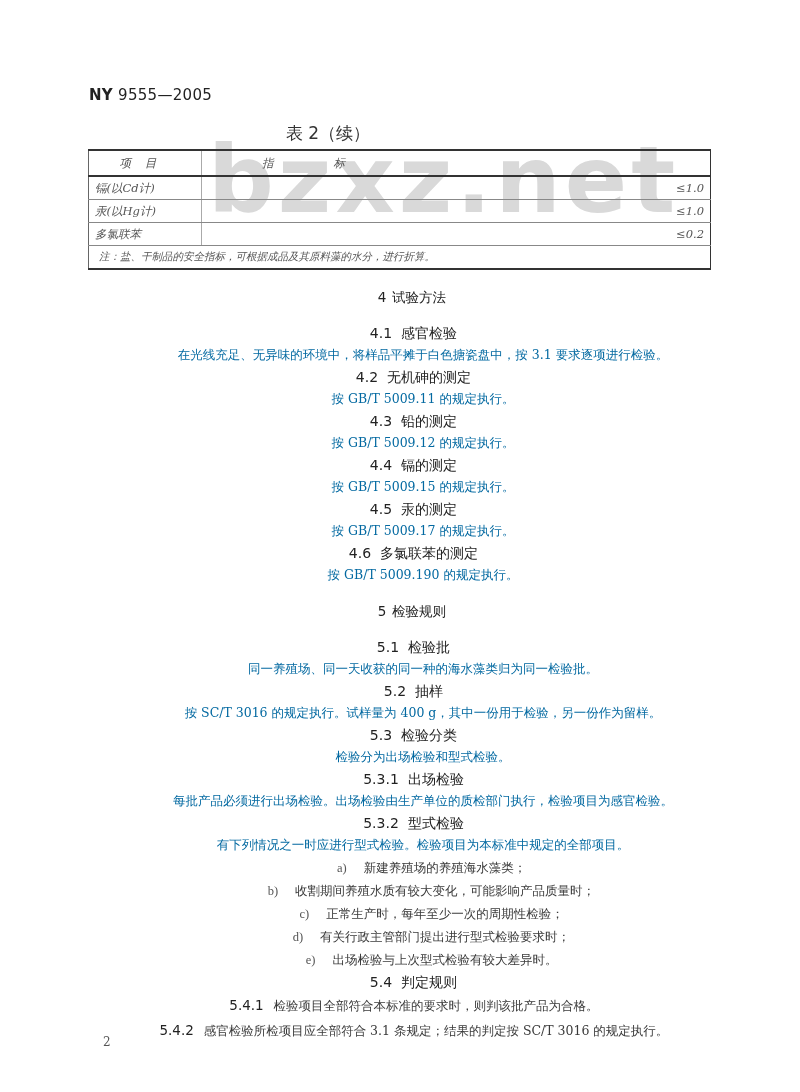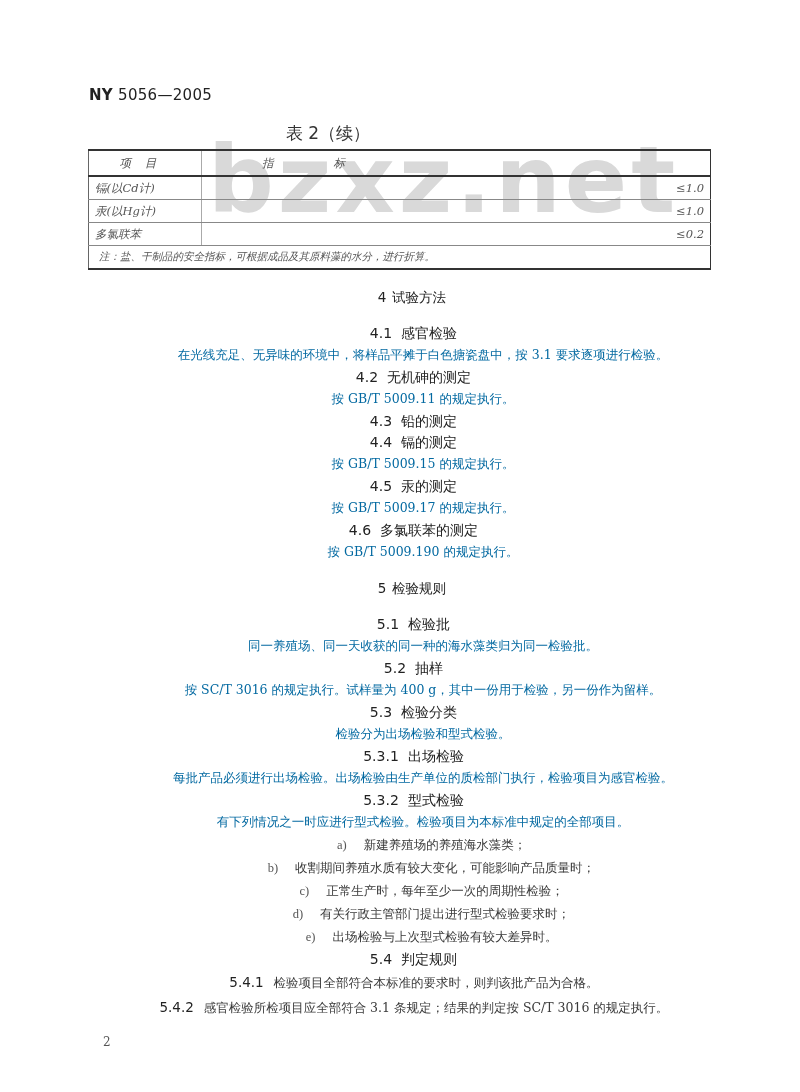--- a/index.html
+++ b/index.html
@@ -59,21 +59,21 @@
     font-size: 13.5px; color: #222;
   }
   .sec-gap { height: 14px; }
   .page-num { position: absolute; left: 103px; top: 1035px; font-size: 12px; color: #555; }
 </style>
 </head>
 <body>
 
 <div class="std-code">
   <b>NY</b>
-  <span>5056—2005</span>
+  <span>9555—2005</span>
 </div>
 
 <div class="table-caption">表 2（续）</div>
 
 <div class="watermark">bzxz.net</div>
 
 <table class="spec">
   <tbody>
       <tr>
     <th class="col1">项目</th>
@@ -103,20 +103,21 @@
     <span class="num">4</span><span>试验方法</span>
   </div>
 
   <div class="h2"><span class="num">4.1</span><span>感官检验</span></div>
   <div class="para">在光线充足、无异味的环境中，将样品平摊于白色搪瓷盘中，按 3.1 要求逐项进行检验。</div>
 
   <div class="h2"><span class="num">4.2</span><span>无机砷的测定</span></div>
   <div class="para">按 GB/T 5009.11 的规定执行。</div>
 
   <div class="h2"><span class="num">4.3</span><span>铅的测定</span></div>
+  <div class="para">按 GB/T 5009.12 的规定执行。</div>
 
   <div class="h2"><span class="num">4.4</span><span>镉的测定</span></div>
   <div class="para">按 GB/T 5009.15 的规定执行。</div>
 
   <div class="h2"><span class="num">4.5</span><span>汞的测定</span></div>
   <div class="para">按 GB/T 5009.17 的规定执行。</div>
 
   <div class="h2"><span class="num">4.6</span><span>多氯联苯的测定</span></div>
   <div class="para">按 GB/T 5009.190 的规定执行。</div>
 

